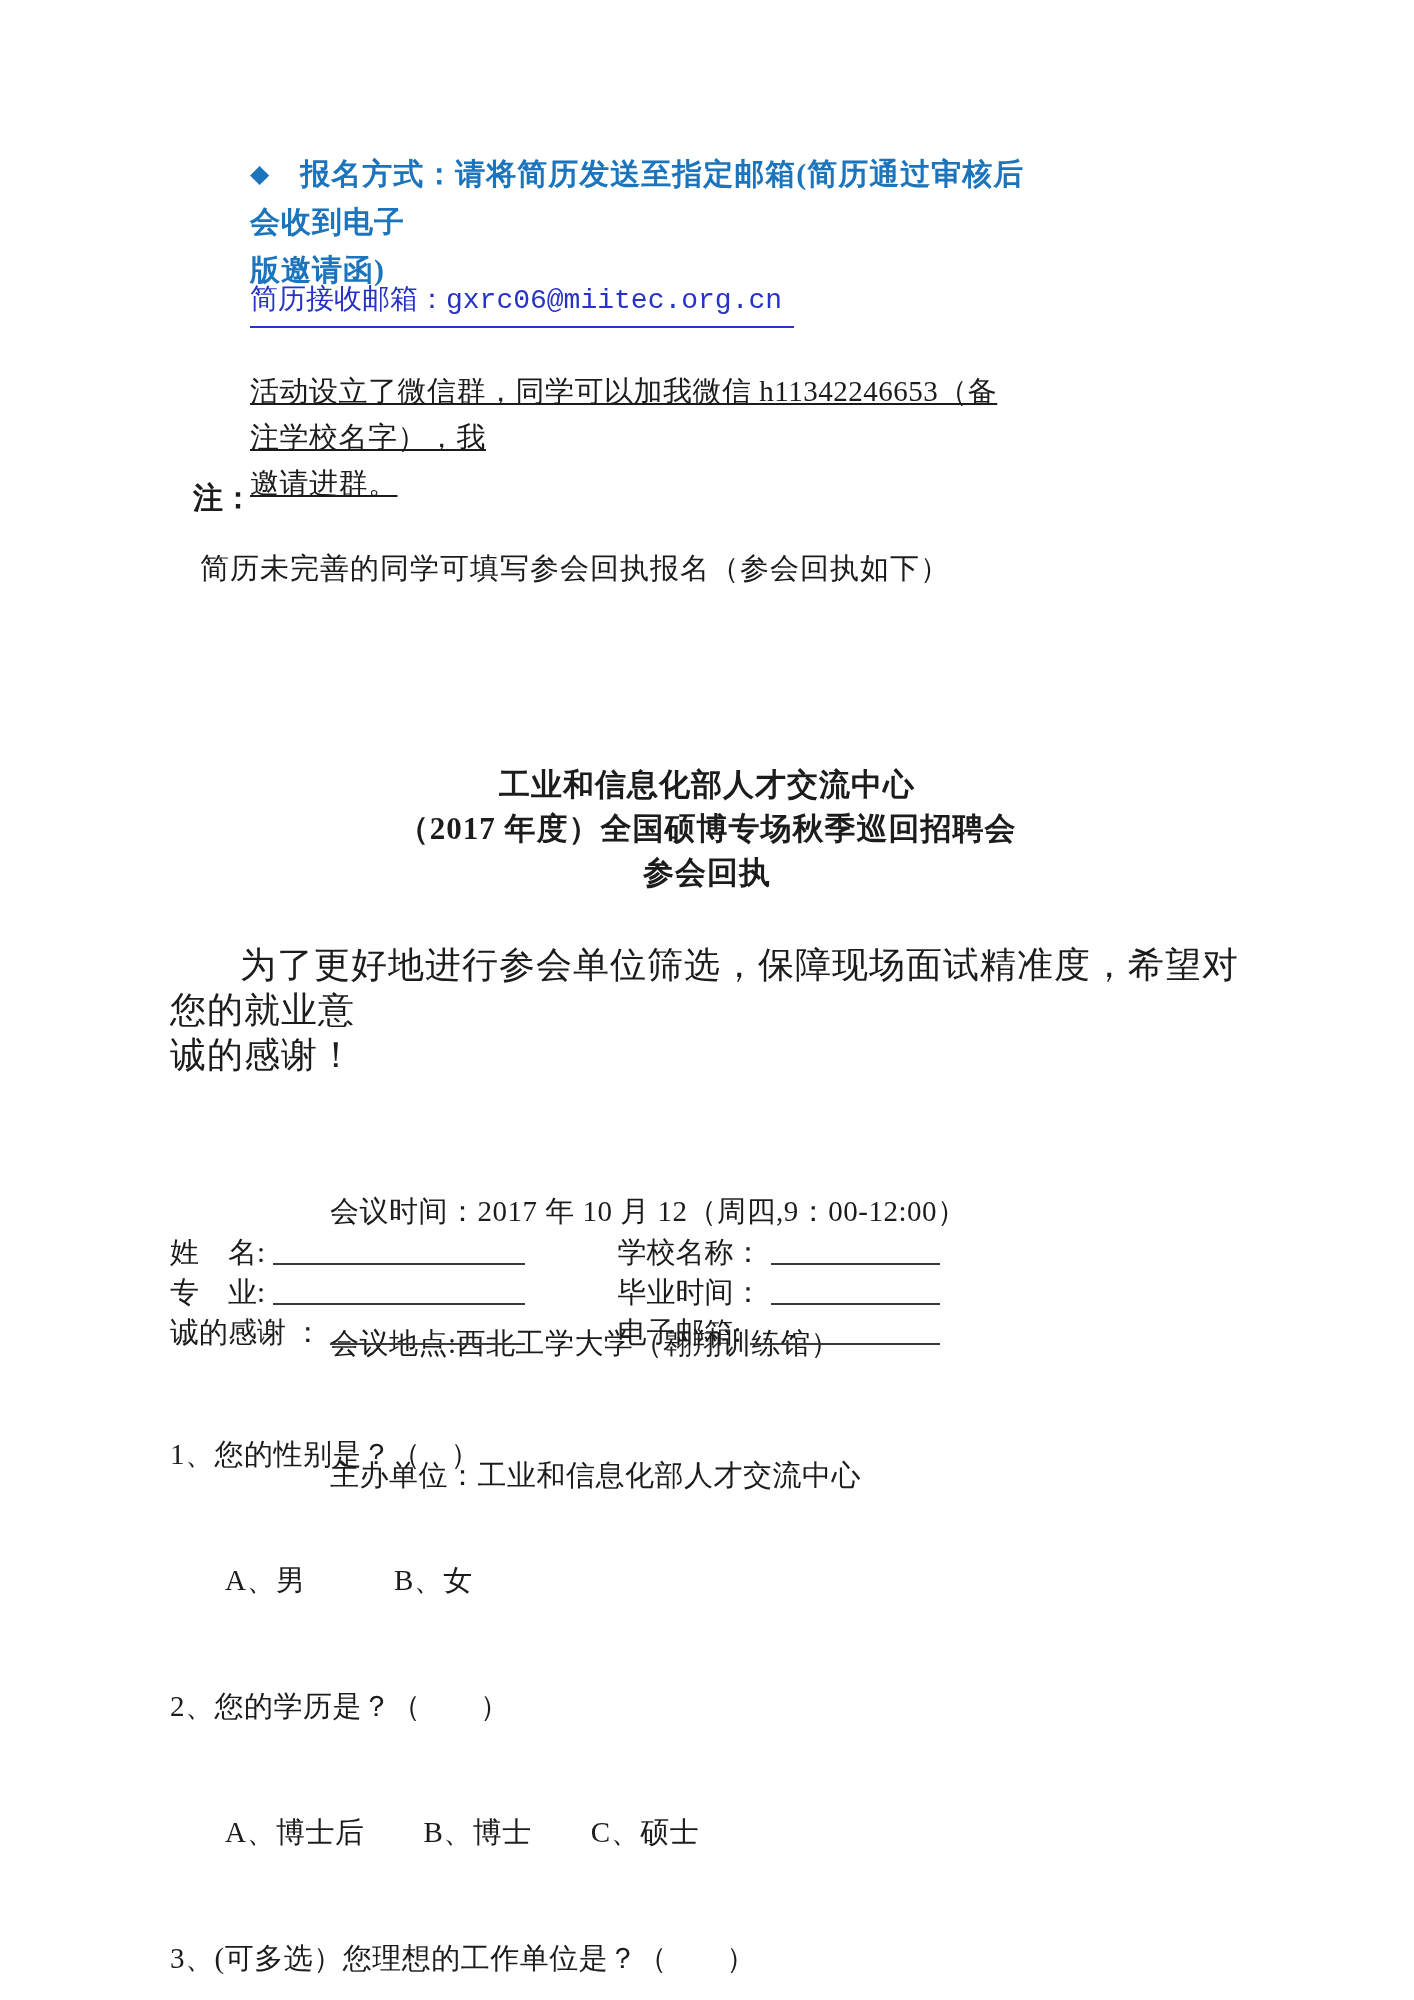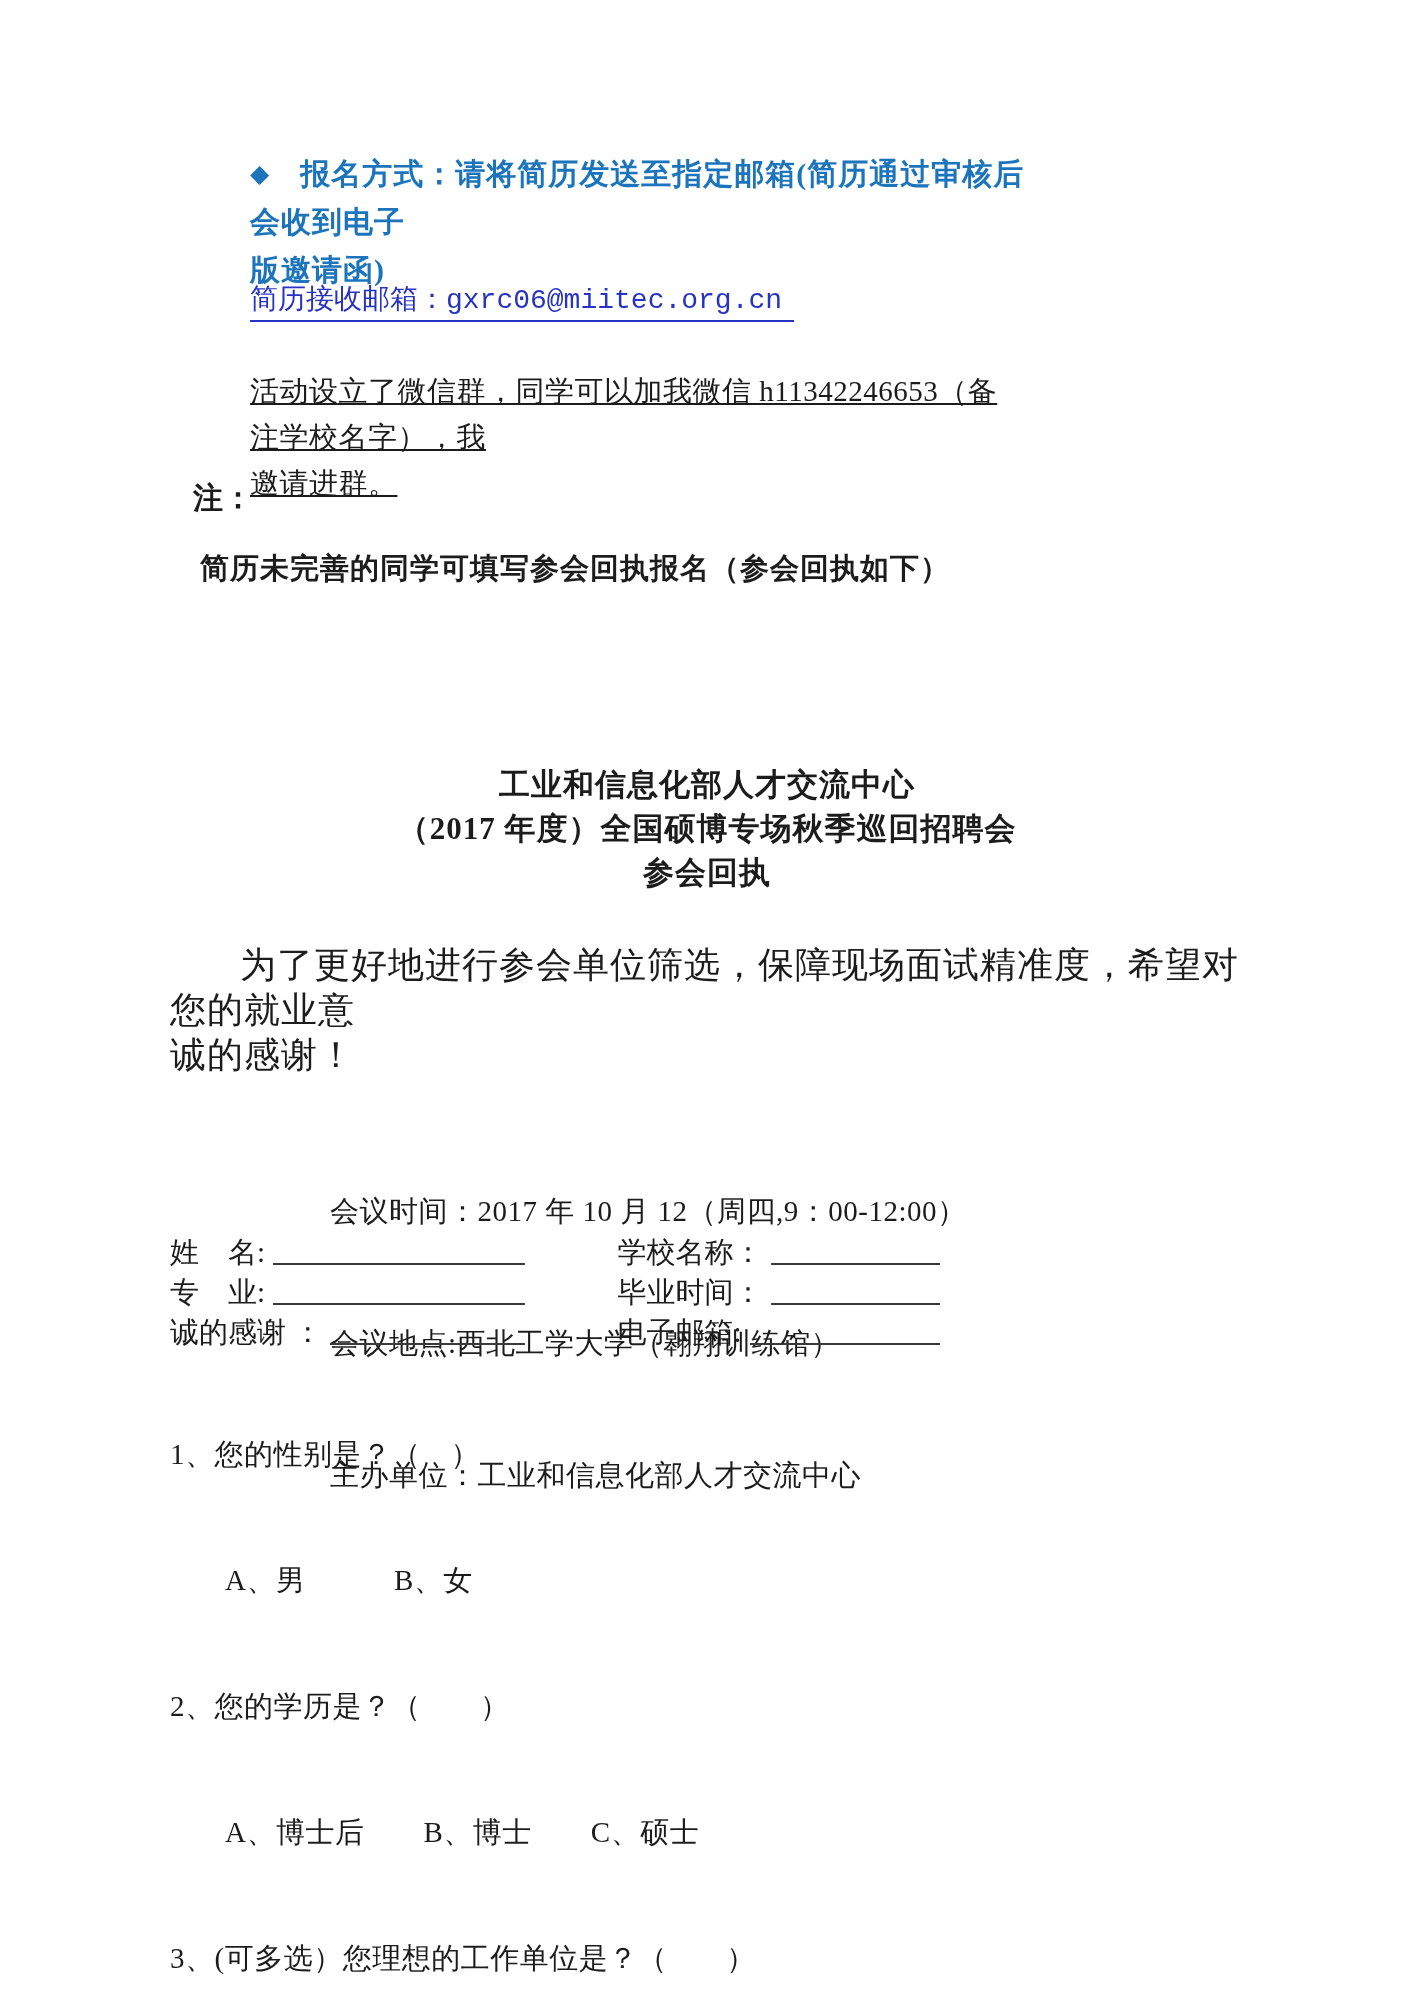--- a/index.html
+++ b/index.html
@@ -20,31 +20,31 @@
     color:#1b74bc; font-weight:bold;
     font-size:30px; line-height:48px; letter-spacing:1px;
   }
   .diamond{font-size:25px; margin-right:31px; letter-spacing:0; vertical-align:2px;}
 
   
   .email-link{
     left:250px; top:280px;
     font-size:28px; color:#2733c4;
     border-bottom:2px solid #2733c4;
-    padding-right:12px; padding-bottom:2px;
+    padding-right:12px; padding-bottom:8px;
     display:inline-block; text-decoration:none;
     font-family:"Liberation Mono","DejaVu Sans Mono",monospace,serif;
     letter-spacing:0;
   }
 
   
   .wechat-para{left:250px; top:368px; width:760px; font-size:29px; line-height:46px; letter-spacing:0.5px;text-decoration:underline;}
 
   .note-label{left:193px; top:478px; font-size:30px; font-weight:bold;}
-  .note-bold{left:200px; top:549px; font-size:29px; font-weight:bold; letter-spacing:1px;}
+  .note-bold{left:200px; top:549px; font-size:29px; font-weight:normal; letter-spacing:1px;}
 
   
   .title-block{left:0; right:0; top:763px; text-align:center; font-weight:bold; font-size:31px; line-height:44px; letter-spacing:1px;}
 
   
   .intro{left:170px; top:943px; width:1095px; font-size:36px; line-height:45px; letter-spacing:1px;}
   .intro .indent{text-indent:70px;}
 
   
   .meeting{left:330px; top:1101px; font-size:29px; line-height:44px; white-space:pre-wrap; letter-spacing:0.5px;}

